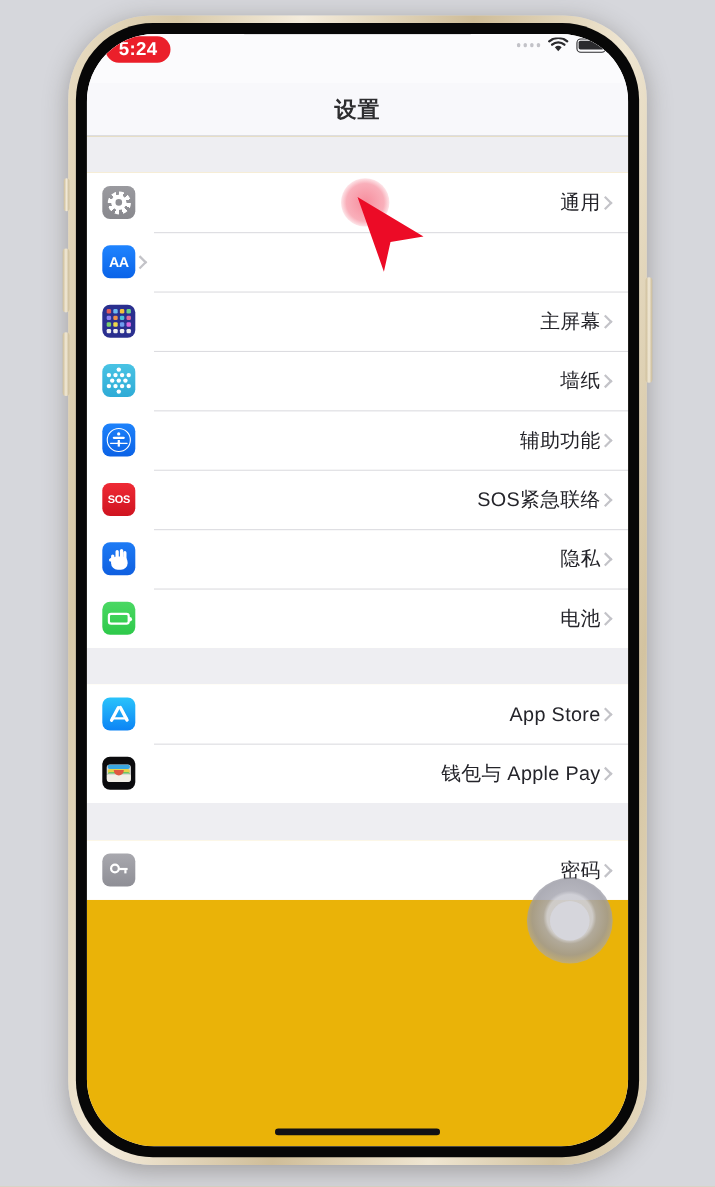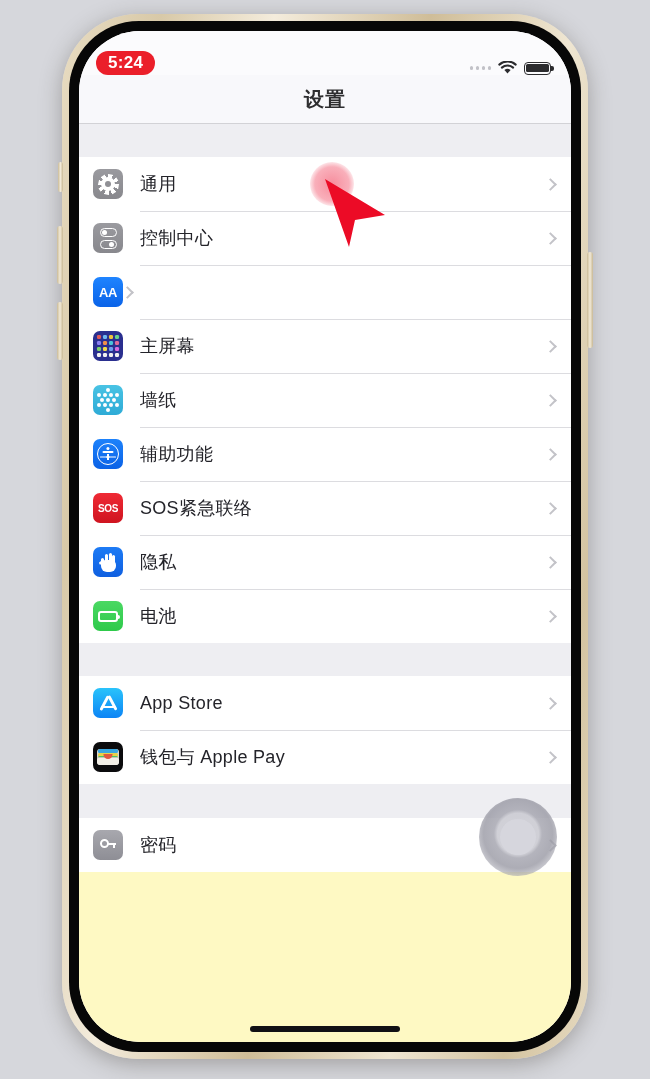--- a/index.html
+++ b/index.html
@@ -54,21 +54,21 @@
   #notch-speaker{ width:62px; height:5px; border-radius:3px;
     background:linear-gradient(90deg,#101010,#2a2a2e,#101010); }
   #notch-camera{ width:12px; height:12px; border-radius:50%;
     background:radial-gradient(circle at 38% 34%,#2b3a55 0%,#111826 55%,#05070c 100%);
     box-shadow:0 0 2px rgba(70,100,160,.6) inset; }
 
   
   #status-bar{
     position:relative; z-index:45;
     height:44px;
-    display:flex; align-items:flex-end; justify-content:space-between;
+    display:flex; align-items:flex-start; justify-content:space-between;
     padding:0 20px 0 17px;
     background:#fbfbfd;
   }
   #recording-time{
     background:#eb1f2a; color:#fff;
     font-size:17px; font-weight:bold;
     padding:3px 12px 4px; border-radius:13px;
     letter-spacing:.3px; line-height:1;
     margin-top:2px;
   }
@@ -88,22 +88,23 @@
     background:#f8f8fb;
     display:flex; align-items:center; justify-content:center;
     border-bottom:.6px solid #d2d2d6;
     position:relative; z-index:20;
   }
   #nav-title{ font-size:20px; font-weight:bold; color:#2d2d2f; letter-spacing:1px; }
 
   
   #content{
     position:absolute; top:93px; left:0; right:0; bottom:0;
-    background:#fef9c3;
+    background:#eab308;
     overflow:hidden;
+    text-align:right;
   }
   .group-gap{ height:33px; background:#eeeef2; }
   .group-gap.tall{ height:34px; }
   .group{ background:#ffffff; }
 
   .row{
     display:flex; align-items:center;
     height:54px;
     padding-left:14px;
     position:relative;
@@ -368,34 +369,20 @@
               <div class="gear-glyph">
                   <div class="teeth"></div>
                   <div class="ring"></div>
                   <div class="hole"></div>
                 </div>
             </div>
             <div class="row-label">通用</div>
             <div class="chevron"></div>
           </div>
 
-          <div class="row">
-            <div class="row-icon ic-control">
-              <div class="cc-glyph">
-                <div class="sw top">
-                    <div class="knob"></div>
-                  </div>
-                <div class="sw bot">
-                    <div class="knob"></div>
-                  </div>
-              </div>
-            </div>
-            <div class="row-label">控制中心</div>
-            <div class="chevron"></div>
-          </div>
 
           <div class="row">
             <div class="row-icon ic-display">AA</div>
             <div class="chevron"></div>
           </div>
 
           <div class="row">
             <div class="row-icon ic-home">
               <div class="hs-grid">
                 <span style="background:#e05a5a"></span>

